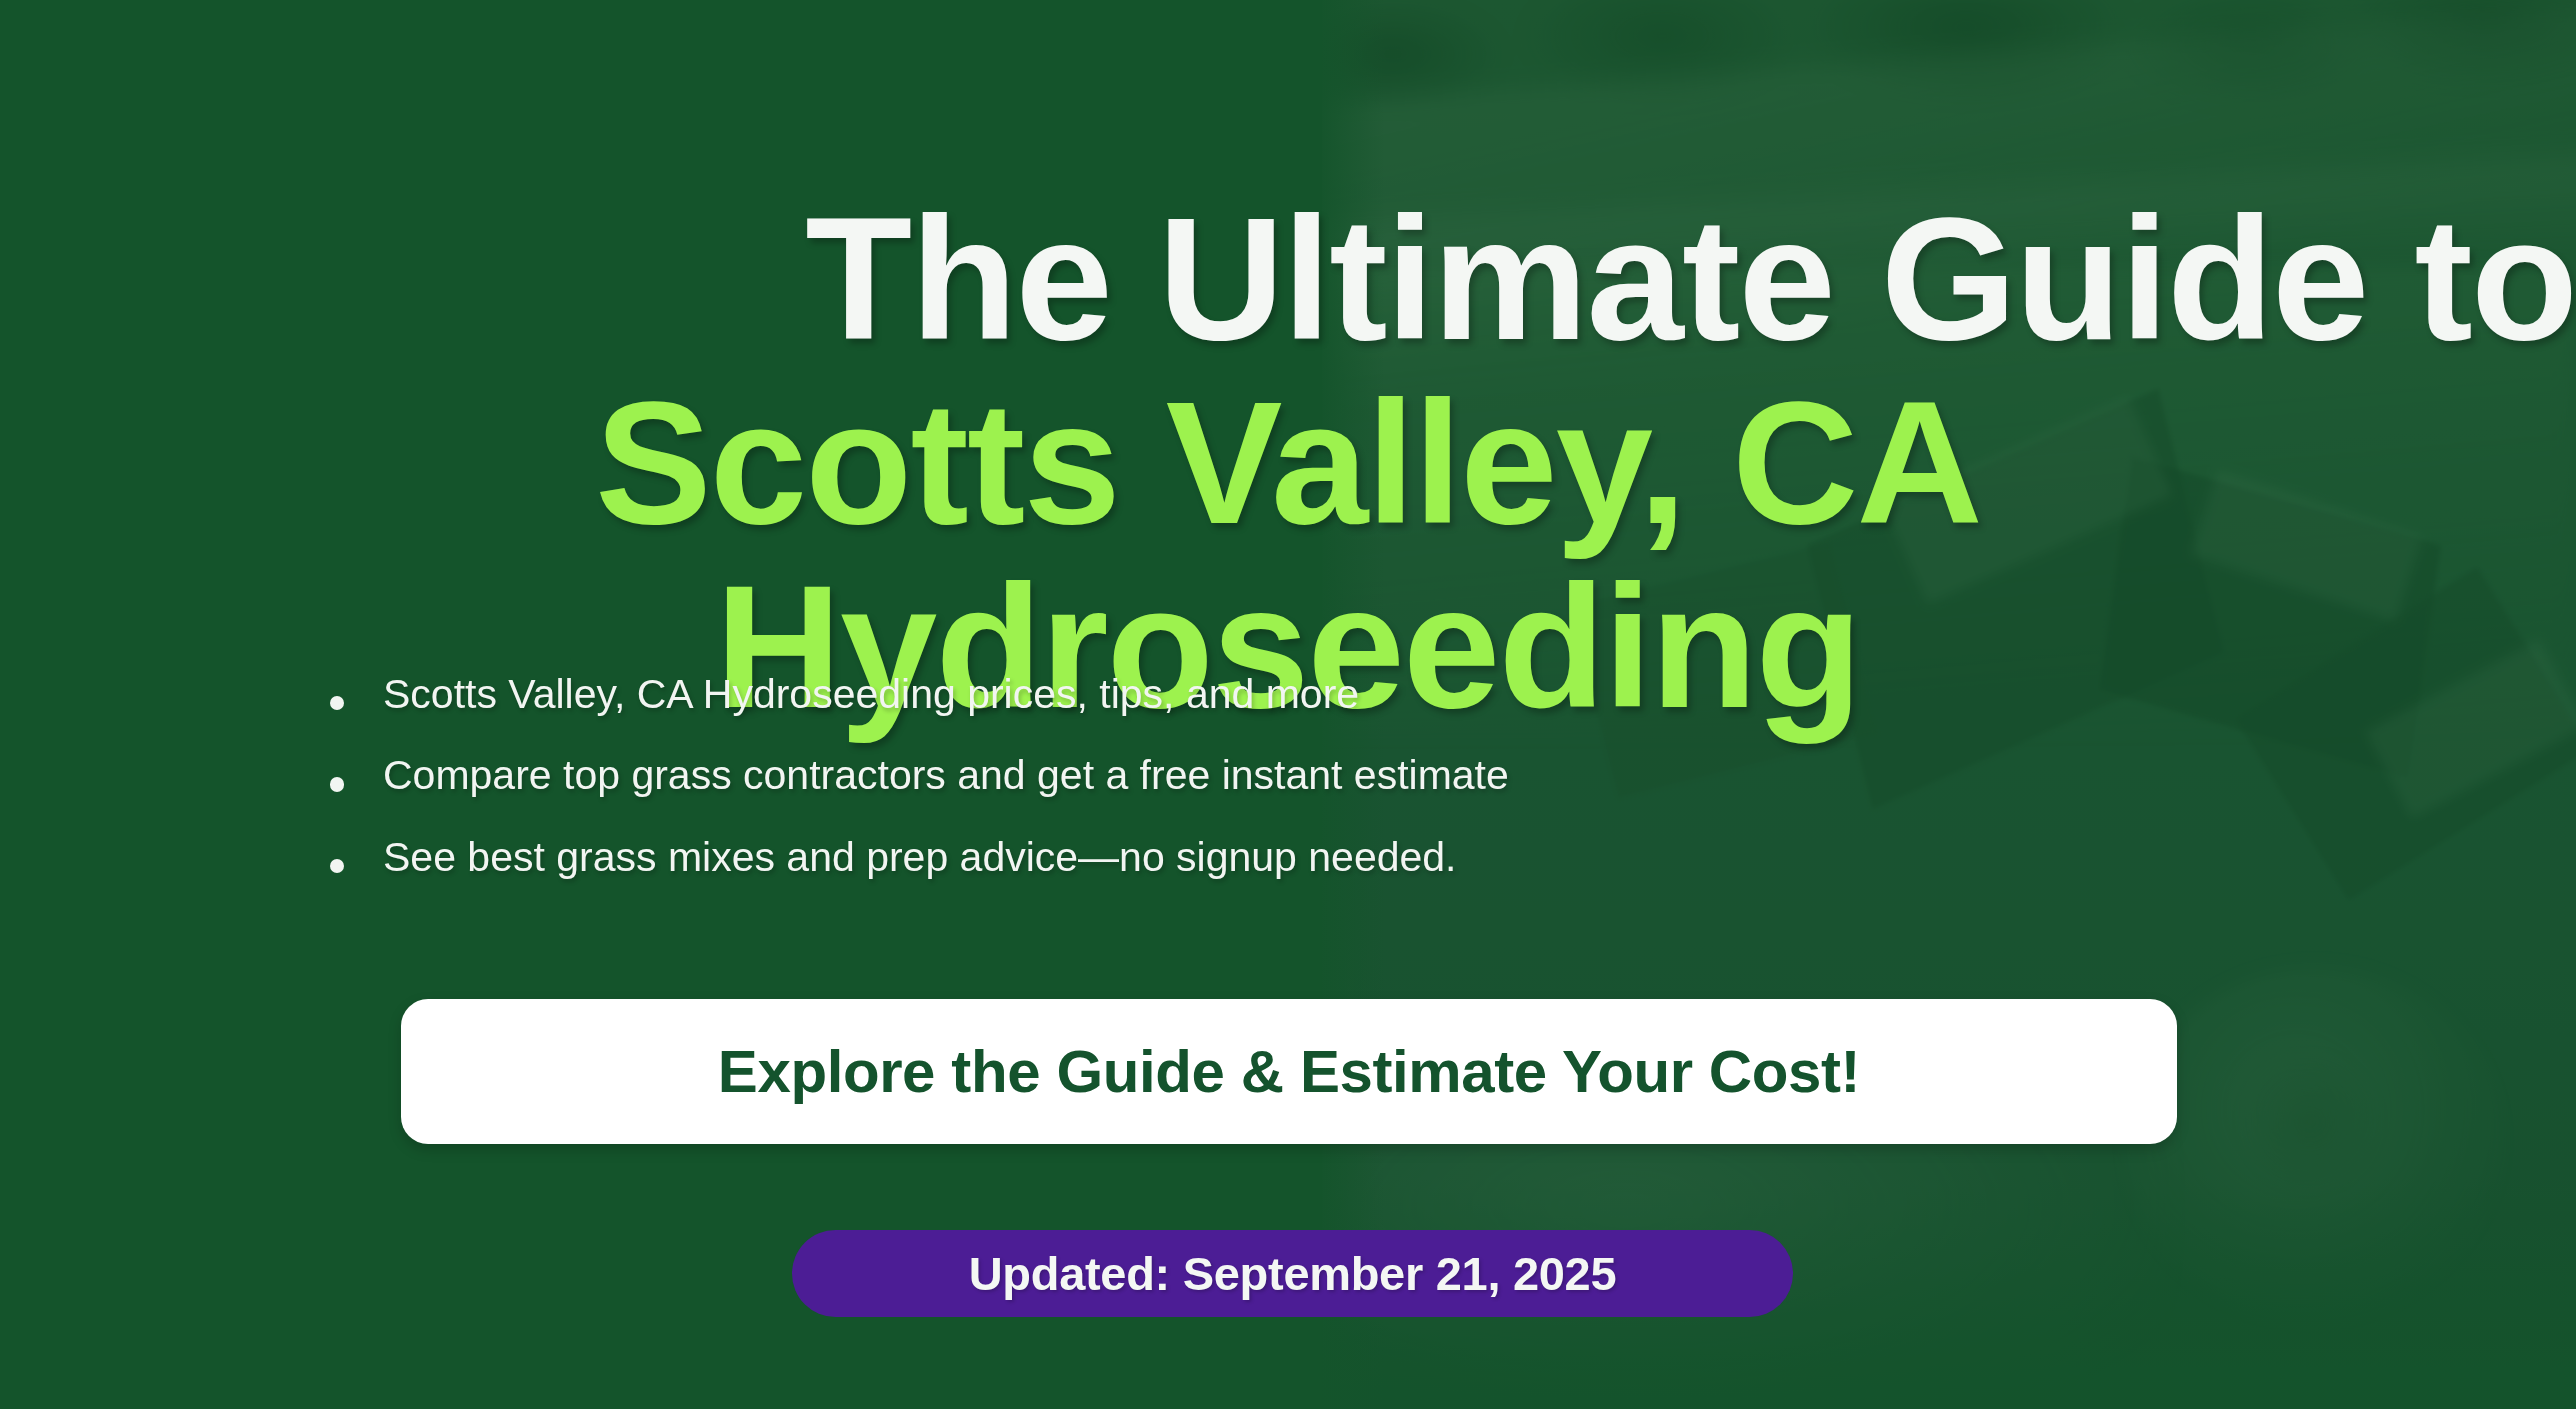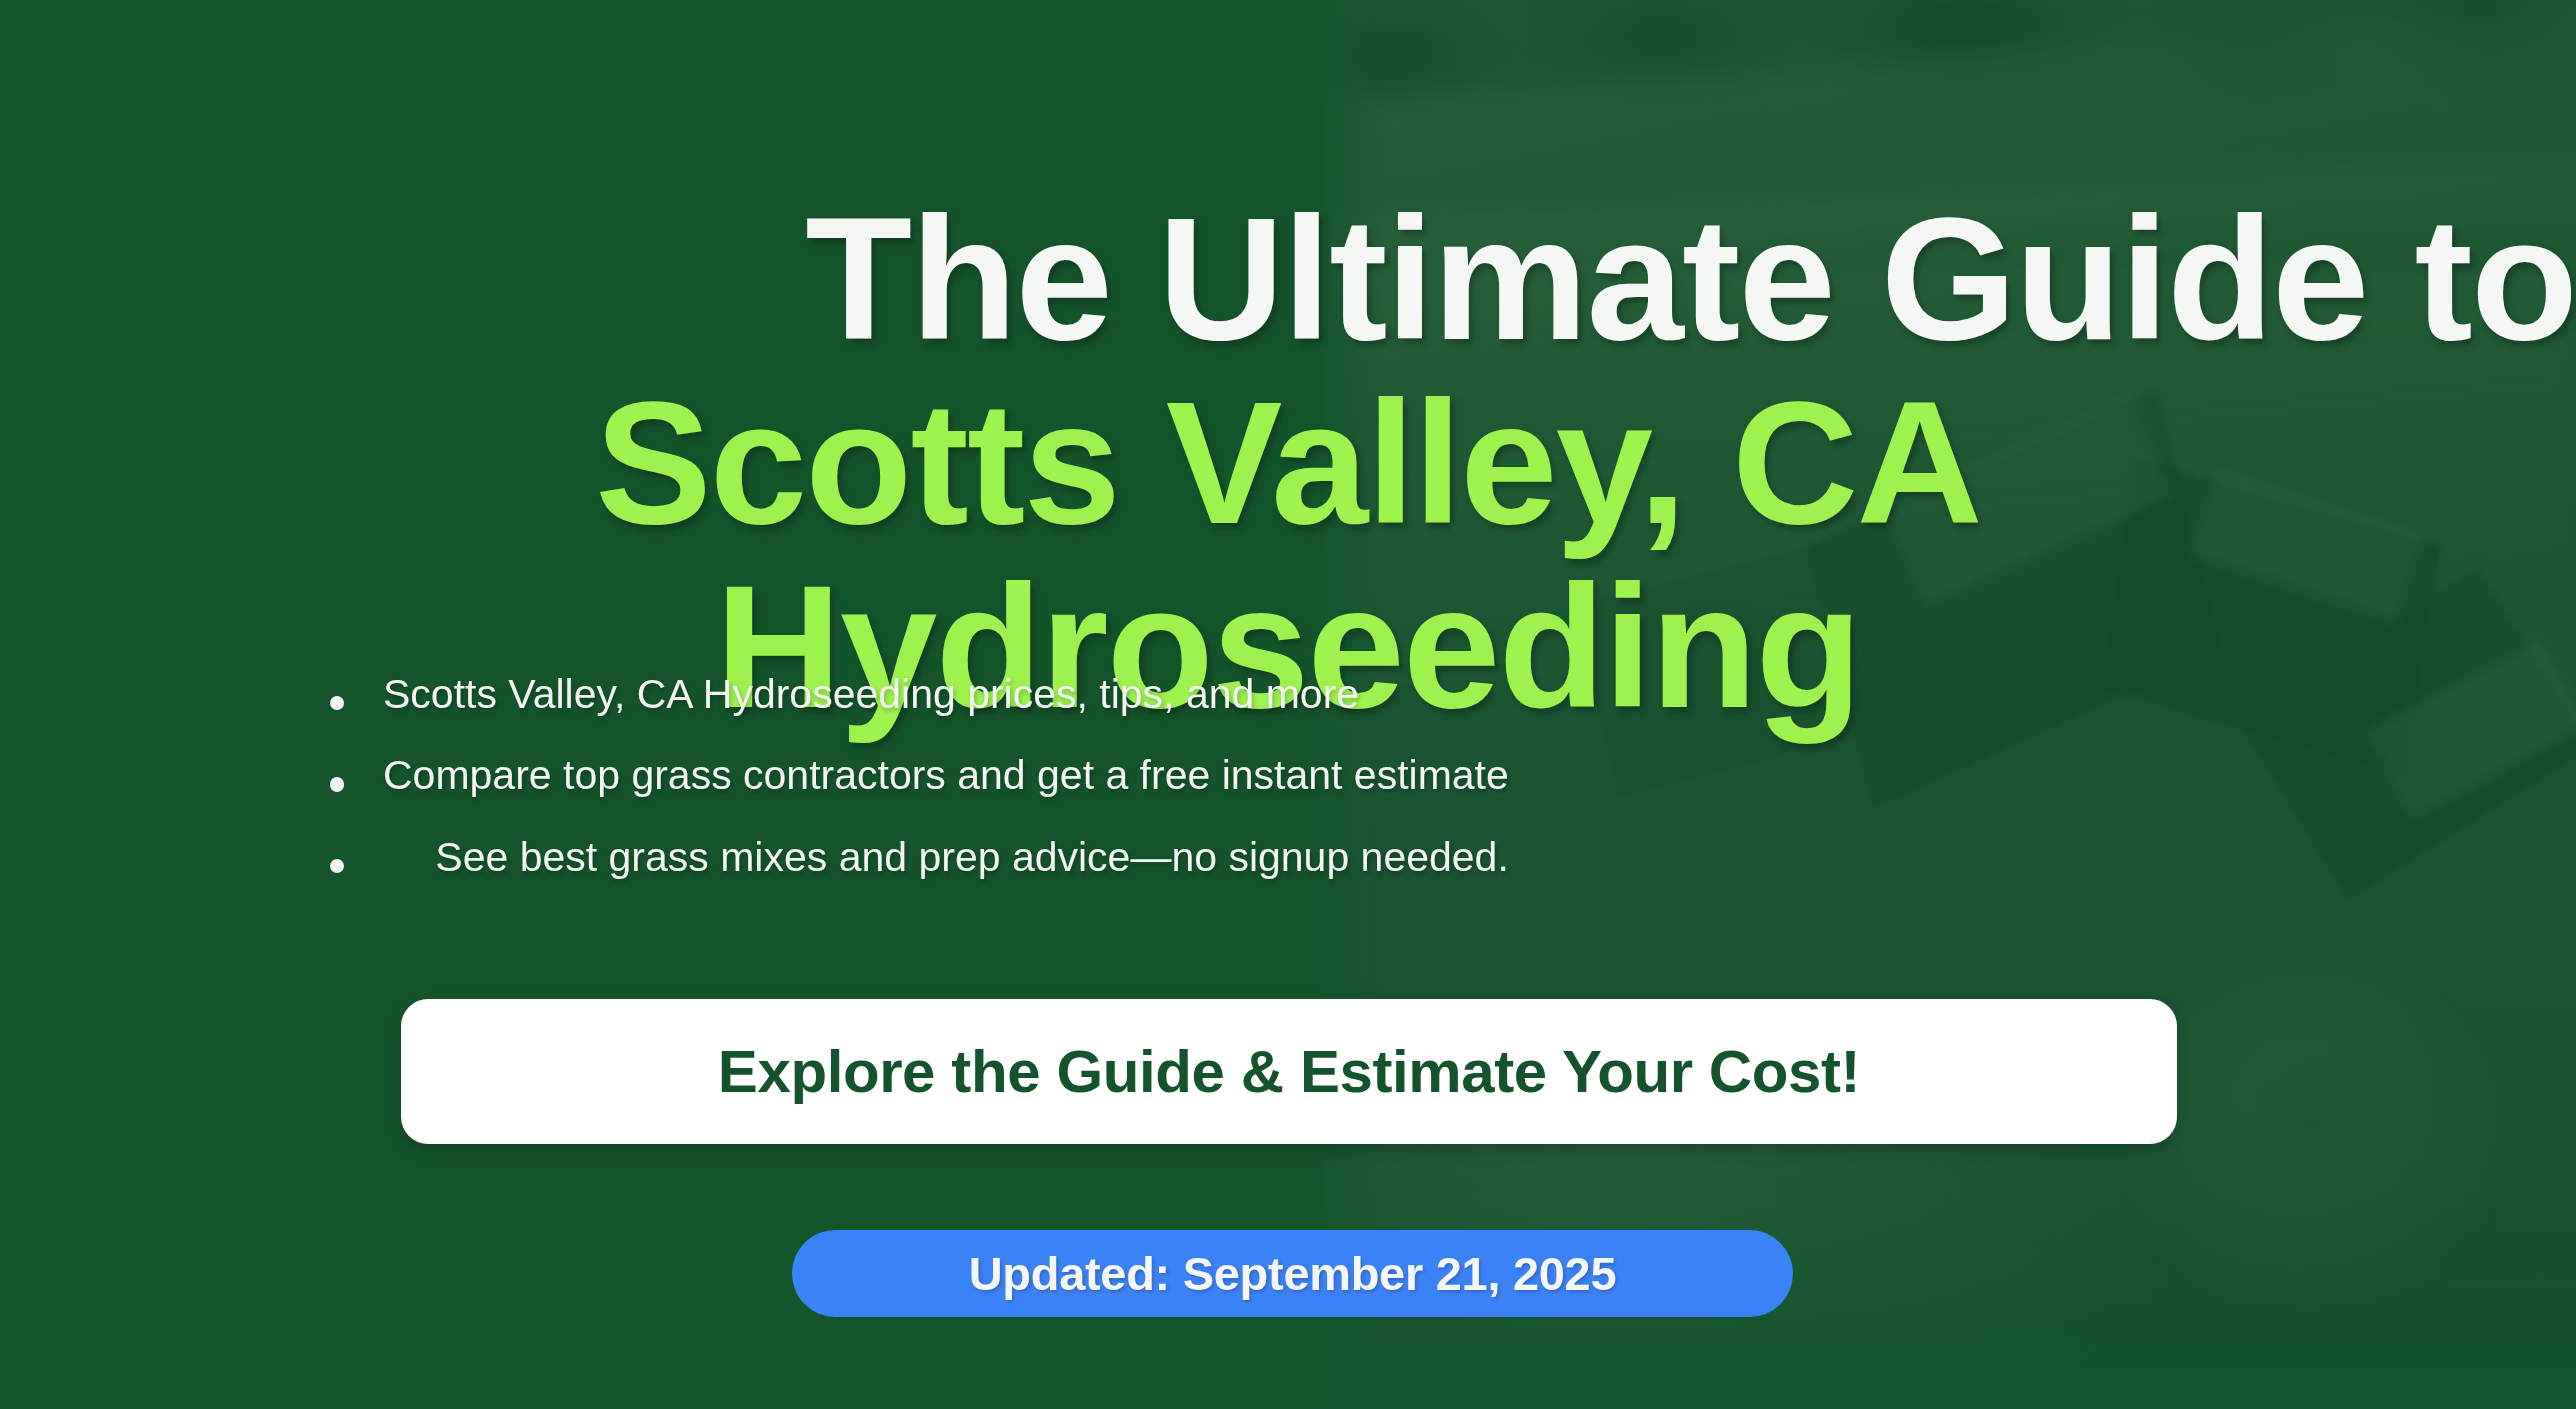--- a/index.html
+++ b/index.html
@@ -163,21 +163,21 @@
   .bullets li {
     position: relative;
     padding-left: 70px;
     font-size: 41px;
     line-height: 1.06;
     color: #F2F5F2;
     margin-bottom: 38px;
     white-space: nowrap;
     text-shadow: 1.8px 2.7px 4.5px rgba(0,0,0,0.22);
   }
-  .bullets li:last-child { margin-bottom: 16px; text-align: right; }
+  .bullets li:last-child { margin-bottom: 16px; }
   .bullets li::before {
     content: "";
     position: absolute;
     left: 17px;
     top: 23px;
     width: 14.3px;
     height: 14.3px;
     border-radius: 50%;
     background: #F2F5F2;
   }
@@ -200,21 +200,21 @@
     box-shadow: 0 5.4px 12.5px rgba(0,0,0,0.18);
     padding: 0;
   }
 
   .updated-badge {
     position: absolute;
     left: 792px;
     top: 1230px;
     width: 1001px;
     height: 87px;
-    background: #3b82f6;
+    background: #4c1d95;
     border-radius: 44px;
     display: flex;
     align-items: center;
     justify-content: center;
     color: #F4F7F4;
     font-size: 47px;
     font-weight: bold;
     letter-spacing: -0.3px;
     text-shadow: 1.8px 1.8px 3.6px rgba(0,0,0,0.20);
   }

